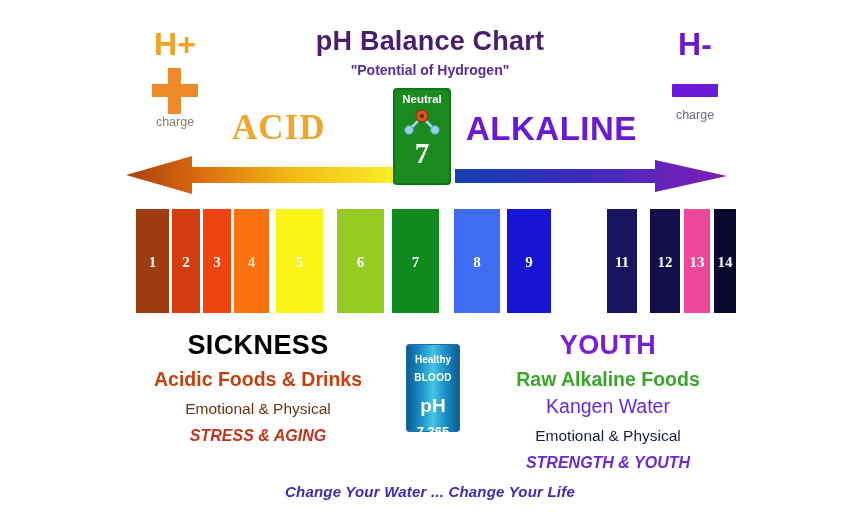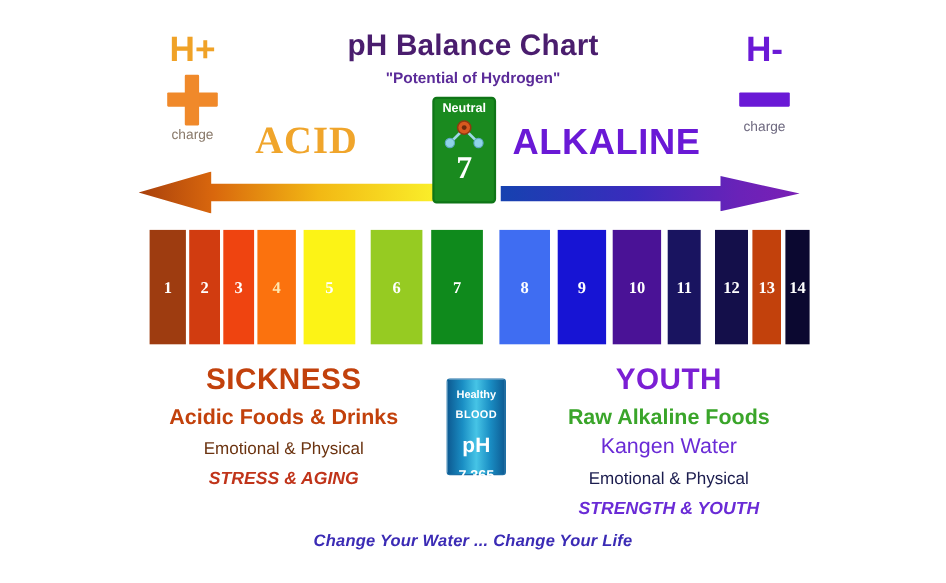--- a/index.html
+++ b/index.html
@@ -184,21 +184,21 @@
   .line-head {
     font-size: 27px;
     font-weight: bold;
     letter-spacing: .4px;
   }
   .line-1 { font-size: 19.5px; font-weight: bold; margin-top: 7px; }
   .line-2 { font-size: 15.5px; font-weight: normal; margin-top: 9px; text-align: center; }
   .line-3 { font-size: 16px; font-weight: bold; font-style: italic; margin-top: 9px; }
   .line-kangen { font-size: 19.5px; font-weight: normal; margin-top: 4px; }
 
-  .c-sickness   { color: #c2410c; }
+  .c-sickness   { color: #000000; }
   .c-acidfoods  { color: #c2410c; }
   .c-emophys-l  { color: #6b3310; }
   .c-stress     { color: #c0341a; }
 
   .c-health     { color: #7b1fd4; }
   .c-rawfoods   { color: #3aa52a; }
   .c-kangen     { color: #6a2bd6; }
   .c-emophys-r  { color: #1b1c4e; }
   .c-strength   { color: #6a2bd6; }
 
@@ -309,24 +309,23 @@
   <div id="bar-strip">
       <div class="ph-bar" style="left: 136px; width: 33px; background: rgb(158, 60, 16); color: rgb(255, 255, 255);">1</div>
       <div class="ph-bar" style="left: 172px; width: 28px; background: rgb(209, 60, 16); color: rgb(255, 255, 255);">2</div>
       <div class="ph-bar" style="left: 203px; width: 28px; background: rgb(239, 68, 16); color: rgb(255, 255, 255);">3</div>
       <div class="ph-bar" style="left: 234px; width: 35px; background: rgb(251, 114, 14); color: rgb(255, 233, 176);">4</div>
       <div class="ph-bar" style="left: 276px; width: 47px; background: rgb(252, 243, 22); color: rgb(255, 255, 255);">5</div>
       <div class="ph-bar" style="left: 337px; width: 47px; background: rgb(150, 203, 34); color: rgb(255, 255, 255);">6</div>
       <div class="ph-bar" style="left: 392px; width: 47px; background: rgb(15, 138, 28); color: rgb(255, 255, 255);">7</div>
       <div class="ph-bar" style="left: 454px; width: 46px; background: rgb(63, 109, 242); color: rgb(255, 255, 255);">8</div>
       <div class="ph-bar" style="left: 507px; width: 44px; background: rgb(23, 20, 212); color: rgb(255, 255, 255);">9</div>
-      <div class="ph-bar" style="left: 557px; width: 44px; background: rgb(74, 18, 150); color: rgb(255, 255, 255);">10</div>
       <div class="ph-bar" style="left: 607px; width: 30px; background: rgb(25, 20, 96); color: rgb(255, 255, 255);">11</div>
       <div class="ph-bar" style="left: 650px; width: 30px; background: rgb(20, 15, 74); color: rgb(255, 255, 255);">12</div>
-      <div class="ph-bar" style="left: 684px; width: 26px; background: #c2410c; color: rgb(255, 255, 255);">13</div>
+      <div class="ph-bar" style="left: 684px; width: 26px; background: #ec4899; color: rgb(255, 255, 255);">13</div>
       <div class="ph-bar" style="left: 714px; width: 22px; background: rgb(11, 8, 48); color: rgb(255, 255, 255);">14</div>
     </div>
 
   <div class="col col-left">
     <div class="line-head c-sickness">SICKNESS</div>
     <div class="line-1 c-acidfoods">Acidic Foods &amp; Drinks</div>
     <div class="line-2 c-emophys-l">Emotional &amp; Physical</div>
     <div class="line-3 c-stress">STRESS  &amp; AGING</div>
   </div>
 

